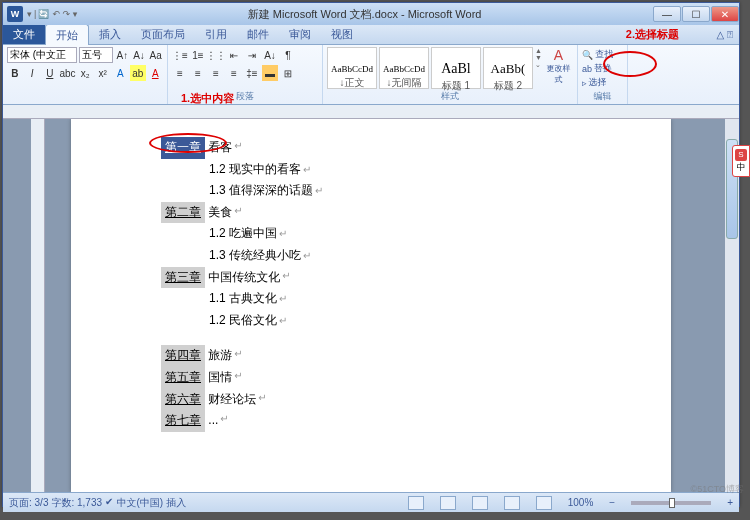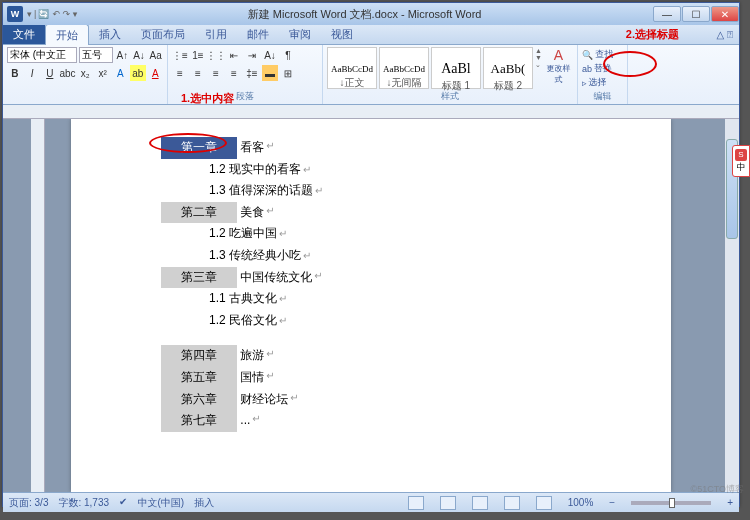--- a/index.html
+++ b/index.html
@@ -33,26 +33,26 @@
 .style-lbl { font-size: 10px; color: #555; margin-top: 2px; }
 .change-styles { width: 32px; text-align: center; font-size: 8px; color: #3b5998; display: flex; flex-direction: column; align-items: center; justify-content: center; }
 .edit-group { width: 50px; font-size: 9px; color: #3b5998; padding-top: 3px; }
 .edit-item { display: flex; align-items: center; gap: 2px; margin-bottom: 1px; cursor: pointer; }
 .anno-red { position: absolute; color: #d00; font-size: 11px; font-weight: bold; pointer-events: none; }
 .anno-circle { position: absolute; border: 2px solid #d00; border-radius: 50%; pointer-events: none; }
 .doc-area { height: 373px; background: #899ab0; display: flex; justify-content: center; overflow: hidden; position: relative; }
 .ruler-v { position: absolute; left: 28px; top: 0; width: 14px; height: 100%; background: #e8eef5; border-right: 1px solid #aab; }
 .page { width: 600px; background: #fff; margin-top: 0; box-shadow: 0 0 4px rgba(0,0,0,0.3); padding: 18px 90px; font-size: 12px; line-height: 1.8; font-family: SimSun; position: relative; }
 .chap-line { display: flex; }
-.chap-box { background: #d0d0d0; padding: 0 20px; }
+.chap-box { background: #d0d0d0; padding: 0 4px; text-decoration: underline; }
 .sub-line { margin-left: 48px; }
 .pm { color: #999; font-size: 10px; margin-left: 2px; }
 .sel { background: #3b5998; color: #fff; }
 .statusbar { height: 20px; background: linear-gradient(#dce8f7,#c5d8ef); border-top: 1px solid #8aa8cc; display: flex; align-items: center; font-size: 10px; color: #3b5998; padding: 0 6px; justify-content: space-between; }
-.status-left { display: flex; gap: 10px; }
+.status-left { display: flex; gap: 3px; }
 .status-right { display: flex; align-items: center; gap: 16px; }
 .viewbtn { width: 16px; height: 14px; border: 1px solid #8aa8cc; background: #e8f0fb; }
 .zoom-slider { width: 80px; height: 4px; background: #aab; position: relative; }
 .zoom-thumb { position: absolute; width: 6px; height: 10px; background: #fff; border: 1px solid #666; top: -3px; left: 38px; }
 .side-float { position: absolute; right: 0; top: 145px; width: 18px; height: 32px; background: #fff; border: 1px solid #d44; border-radius: 3px 0 0 3px; display: flex; flex-direction: column; align-items: center; justify-content: center; font-size: 9px; }
 .side-float .si { width: 12px; height: 12px; background: #d44; color: #fff; display: flex; align-items: center; justify-content: center; border-radius: 2px; font-size: 8px; }
 .watermark { position: absolute; right: 6px; bottom: 24px; font-size: 9px; color: rgba(120,120,120,0.5); }
 .scroll-v { position: absolute; right: 0; top: 0; width: 14px; height: 100%; background: #e0e6ef; }
 .scroll-v .thumb { position: absolute; top: 20px; width: 12px; left: 1px; height: 100px; background: linear-gradient(#cde0f5,#a8c5e8); border: 1px solid #8aa; border-radius: 3px; }
 .ruler-h { height: 14px; background: #e8eef5; border-bottom: 1px solid #aab; }

